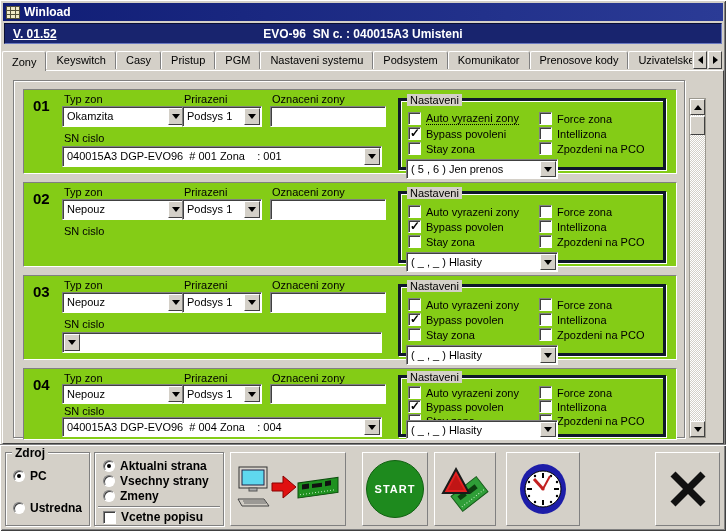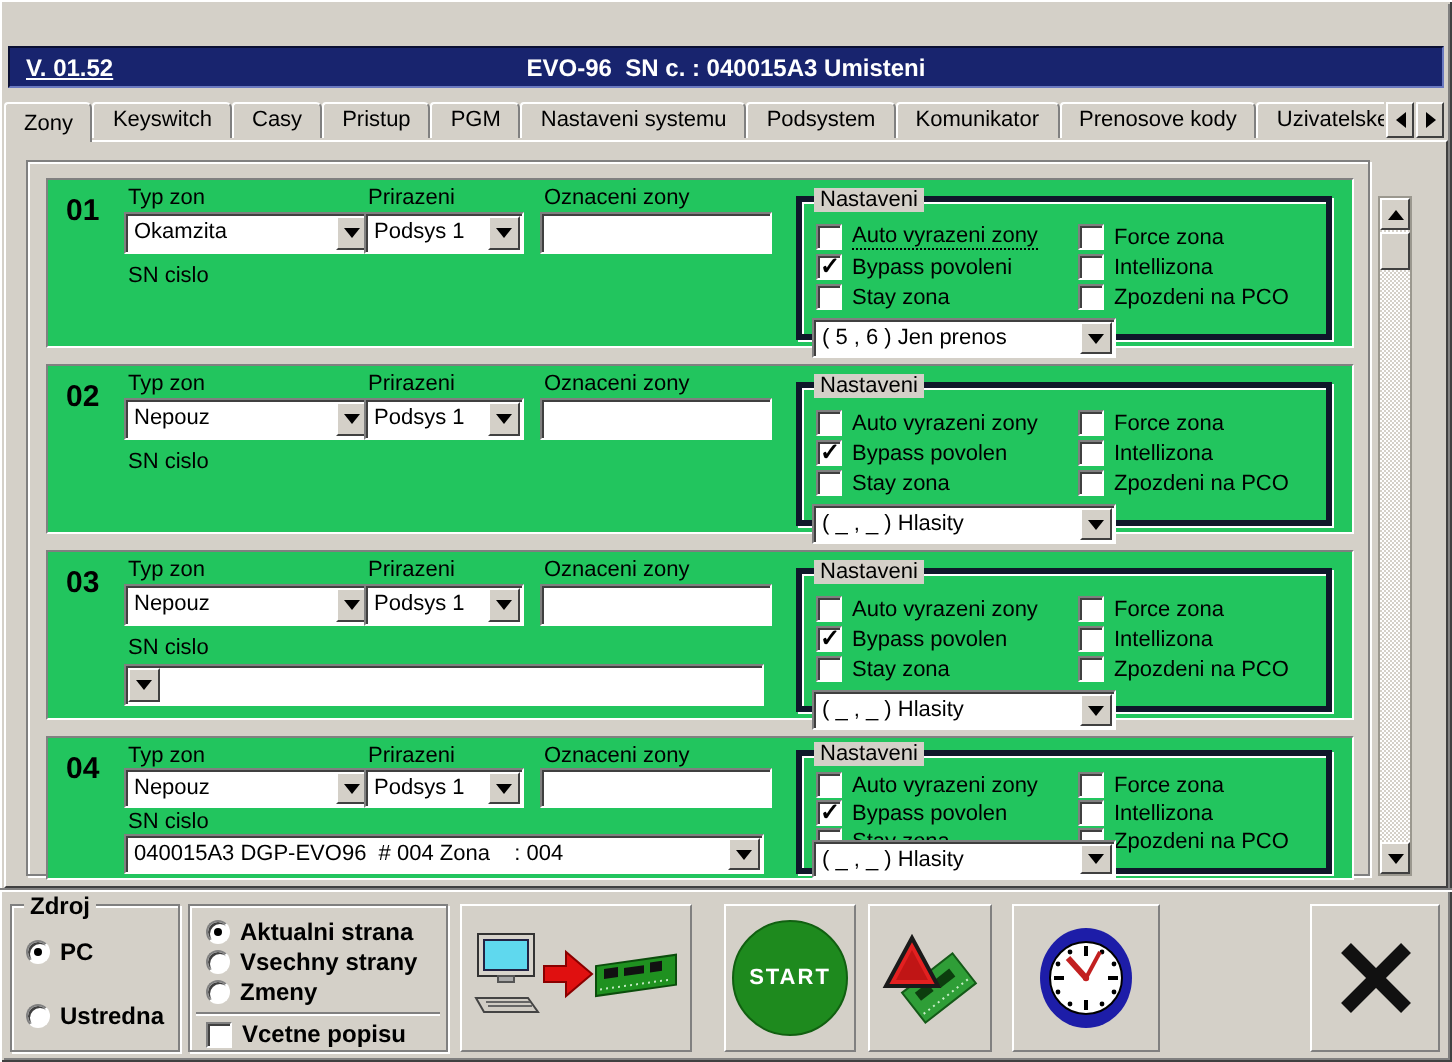--- a/index.html
+++ b/index.html
@@ -69,21 +69,21 @@
   .sb-btn { position:absolute; left:0; width:15px; height:16px; background:#d4d0c8;
     border:1px solid #404040; border-top-color:#fff; border-left-color:#fff;
     display:flex; align-items:center; justify-content:center; cursor:pointer; }
   .sb-up { top:0; } .sb-down { bottom:0; }
   .sb-thumb { position:absolute; left:0; top:17px; width:15px; height:19px; background:#d4d0c8;
     border:1px solid #404040; border-top-color:#fff; border-left-color:#fff; cursor:grab; }
   .tri-up { width:0;height:0;border-left:4px solid transparent;border-right:4px solid transparent;border-bottom:5px solid #000; }
   .tri-down { width:0;height:0;border-left:4px solid transparent;border-right:4px solid transparent;border-top:5px solid #000; }
 
   
-  .zone-row { position:absolute; left:20px; width:654px; border:1px solid #808080; border-bottom-color:#fff; border-right-color:#fff; background:#22c55e; }
+  .zone-row { position:absolute; left:20px; width:654px; border:1px solid #808080; border-bottom-color:#fff; border-right-color:#fff; background:#84cc16; }
   .znum { position:absolute; left:9px; top:7px; font-size:15px; font-weight:bold; }
   .flabel { position:absolute; font-size:11px; color:#000; }
   .combo { position:absolute; height:21px; background:#fff; border:1px solid #808080; border-bottom-color:#fff; border-right-color:#fff;
     box-shadow:inset 1px 1px 0 #404040; display:flex; align-items:stretch; cursor:default; }
   .combo-text { flex:1; font-size:11px; padding:3px 2px 0 4px; white-space:pre; overflow:hidden; color:#000; }
   .combo-btn { width:16px; margin:1px; background:#d4d0c8; border:1px solid #404040; border-top-color:#fff; border-left-color:#fff;
     display:flex; align-items:center; justify-content:center; cursor:pointer; }
   .combo-btn i { display:block; width:0; height:0; border-left:4px solid transparent; border-right:4px solid transparent; border-top:5px solid #000; }
   .txt { position:absolute; height:21px; background:#fff; border:1px solid #808080; border-bottom-color:#fff; border-right-color:#fff;
     box-shadow:inset 1px 1px 0 #404040; font-size:11px; padding:0 4px; font-family:"Liberation Sans",sans-serif; }
@@ -112,20 +112,30 @@
   .start-circle { width:58px; height:58px; border-radius:50%; background:#1e8a1e; border:1px solid #116011;
     display:flex; align-items:center; justify-content:center; }
   .start-circle span { color:#fff; font-weight:bold; font-size:11px; letter-spacing:1px; }
   .mid-sep { position:absolute; left:3px; right:3px; top:53px; border-top:1px solid #808080; border-bottom:1px solid #fff; }
 </style>
 </head>
 <body>
 
 <div class="window">
 
+  <div class="titlebar">
+    <svg width="14" height="13">
+      <rect x="0.5" y="0.5" width="13" height="12" fill="#efe9c6" stroke="#55513a"></rect>
+      <line x1="0" y1="4.5" x2="14" y2="4.5" stroke="#55513a"></line>
+      <line x1="0" y1="8.5" x2="14" y2="8.5" stroke="#55513a"></line>
+      <line x1="4.5" y1="0" x2="4.5" y2="13" stroke="#55513a"></line>
+      <line x1="9.5" y1="0" x2="9.5" y2="13" stroke="#55513a"></line>
+    </svg>
+    <span class="title">Winload</span>
+  </div>
 
   <div class="headerbar">
     <span class="version">V. 01.52</span>
     <span class="htitle">EVO-96  SN c. : 040015A3 Umisteni</span>
   </div>
 
   <div class="tabs">
     <span class="tab active">Zony</span>
     <span class="tab">Keyswitch</span>
     <span class="tab">Casy</span>
@@ -172,20 +182,26 @@
       <div class="flabel" style="left:160px;top:3px">Prirazeni</div>
       <div class="combo" style="left:158px;top:16px;width:80px">
         <span class="combo-text">Podsys 1</span>
         <span class="combo-btn">
             <i></i>
           </span>
       </div>
       <div class="flabel" style="left:248px;top:3px">Oznaceni zony</div>
       <input class="txt" style="left: 246px; top: 16px; width: 116px;" value="">
       <div class="flabel" style="left:40px;top:42px">SN cislo</div>
+      <div class="combo" style="left:38px;top:56px;width:320px">
+        <span class="combo-text">040015A3 DGP-EVO96  # 001 Zona    : 001</span>
+        <span class="combo-btn">
+            <i></i>
+          </span>
+      </div>
       <div class="groupbox" style="left:374px;top:8px;width:268px;height:72px">
         <span class="gb-title">Nastaveni</span>
         <div class="chk" style="left:7px;top:11px">
             <span class="box"></span>
             <span class="clabel focus-dotted">Auto vyrazeni zony</span>
           </div>
         <div class="chk" style="left:7px;top:26px">
             <span class="box on"></span>
             <span class="clabel">Bypass povoleni</span>
           </div>

